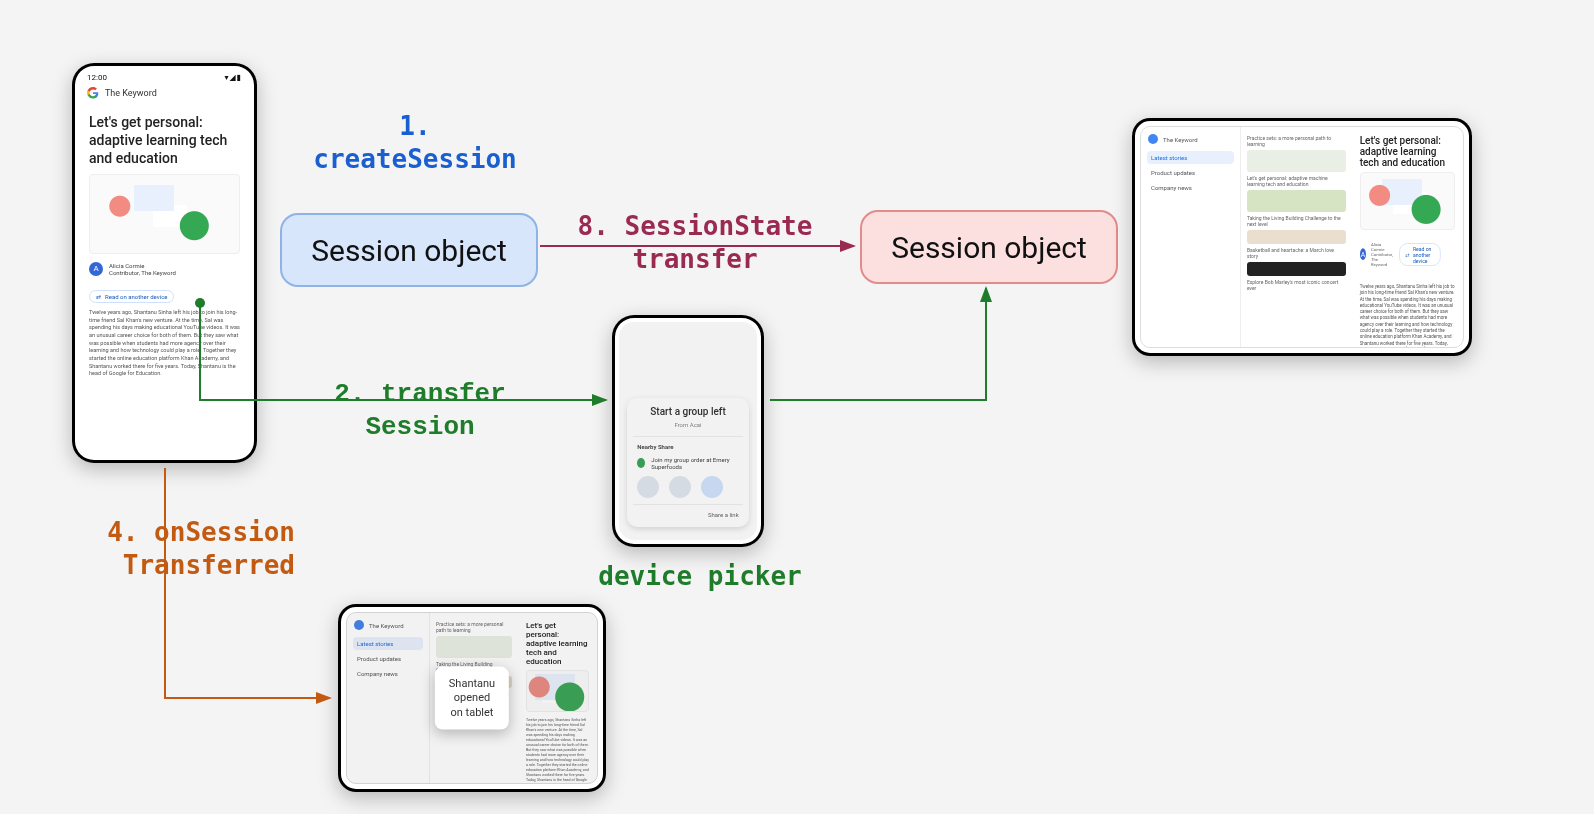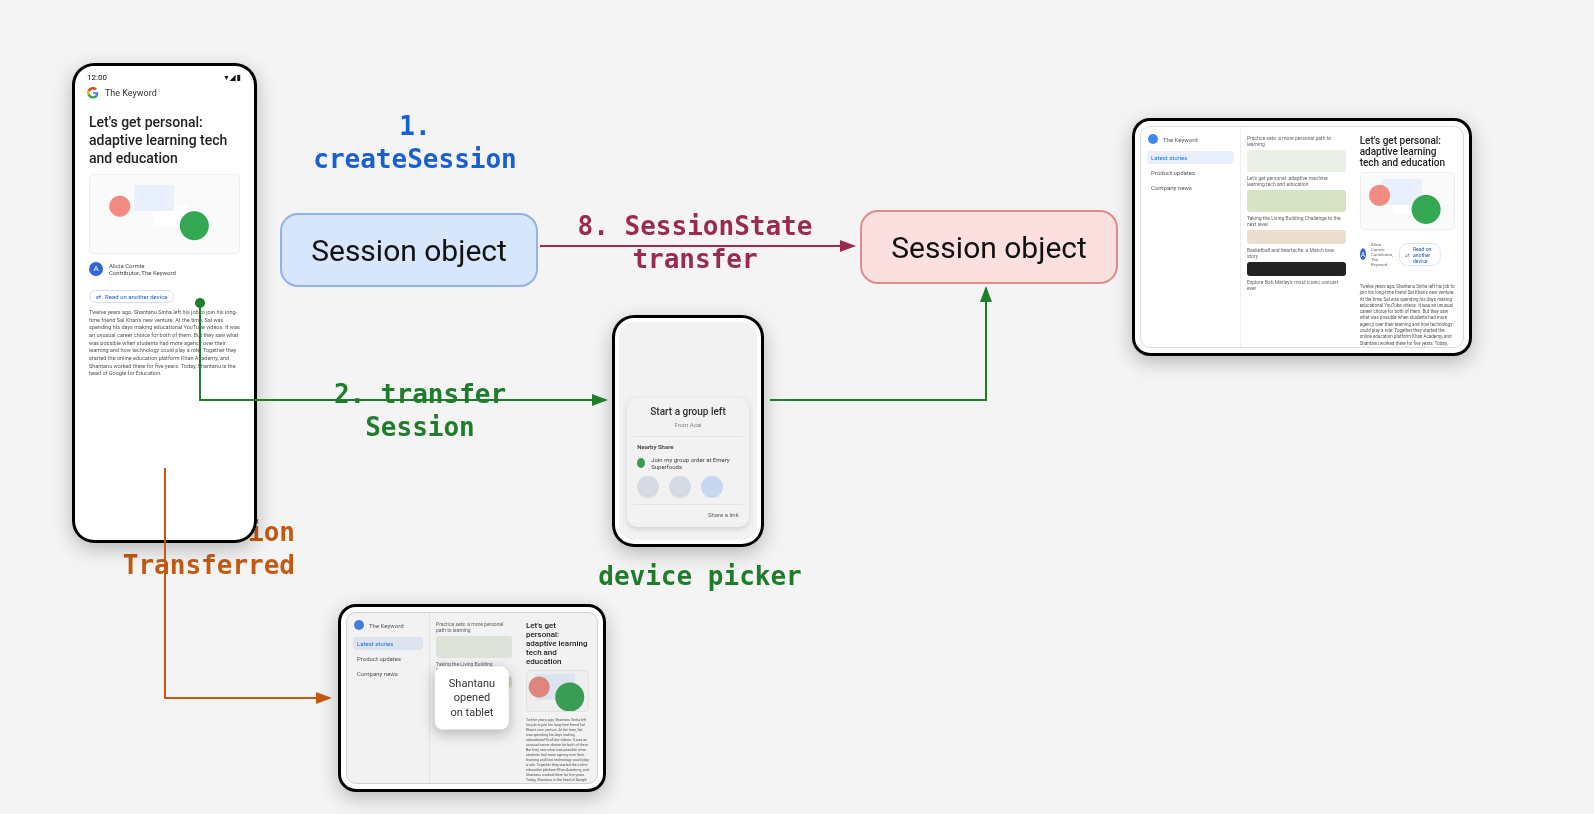--- a/index.html
+++ b/index.html
@@ -23,21 +23,21 @@
   
   .session{position:absolute;display:flex;align-items:center;justify-content:center;font-size:30px;border-radius:18px;color:var(--ink);font-family:-apple-system,BlinkMacSystemFont,"Segoe UI",Roboto,Arial,sans-serif}
   .session.src{border:2px solid #8fb3e6;background:#d7e6fb}
   .session.dst{border:2px solid #e28b8b;background:#fce0e0}
 
   
   svg.wires{position:absolute;left:0;top:0;width:1594px;height:814px;pointer-events:none}
 
   
   .device{position:absolute;border-radius:18px;background:#fff;box-shadow:0 6px 20px rgba(0,0,0,.25),0 0 0 3px #000 inset;overflow:hidden}
-  .device.phone{width:185px;height:480px;border-radius:22px}
+  .device.phone{width:185px;height:400px;border-radius:22px}
   .device.phone .screen{position:absolute;left:7px;right:7px;top:7px;bottom:7px;border-radius:15px;background:#fff;overflow:hidden}
   .statusbar{display:flex;justify-content:space-between;align-items:center;font-size:8px;padding:3px 8px 1px;color:#111}
   .statusbar .icons{letter-spacing:1px}
   .appbar{display:flex;align-items:center;gap:6px;padding:4px 8px}
   .glogo{width:12px;height:12px}
   .appbar .title{font-size:9px;color:#333}
   .article{padding:6px 10px}
   .article h1{font-size:14px;line-height:1.3;margin:4px 0 6px;font-weight:500;color:#222}
   .illus{height:78px;border-radius:4px;background:
     radial-gradient(circle at 20% 40%, #f28b82 0 10px, transparent 11px),
@@ -83,21 +83,21 @@
 
   .dim{filter:brightness(.95) saturate(.9)}
 </style>
 </head>
 <body>
 
 <div class="stage">
 
   <div class="step blue" style="left: 300px; top: 110px; width: 230px; white-space: pre-line;">1.
 createSession</div>
-  <div class="step green" style="left: 305px; top: 378px; width: 230px; white-space: pre-line;">2. transfer
+  <div class="step green" style="left: 305px; top: 378px; width: 230px; white-space: pre-line; font-family: Liberation Mono, monospace;">2. transfer
 Session</div>
   <div class="step maroon" style="left: 555px; top: 210px; width: 280px; white-space: pre-line;">8. SessionState
 transfer</div>
   <div class="step orange" style="left: 65px; top: 516px; width: 230px; white-space: pre-line; text-align: right;">4. onSession
 Transferred</div>
   <div class="step green sub" style="left: 570px; top: 560px; width: 260px; white-space: pre-line;">device picker</div>
 
   <div class="session src" style="left:280px;top:213px;width:254px;height:70px">Session object</div>
   <div class="session dst" style="left:860px;top:210px;width:254px;height:70px">Session object</div>
 

